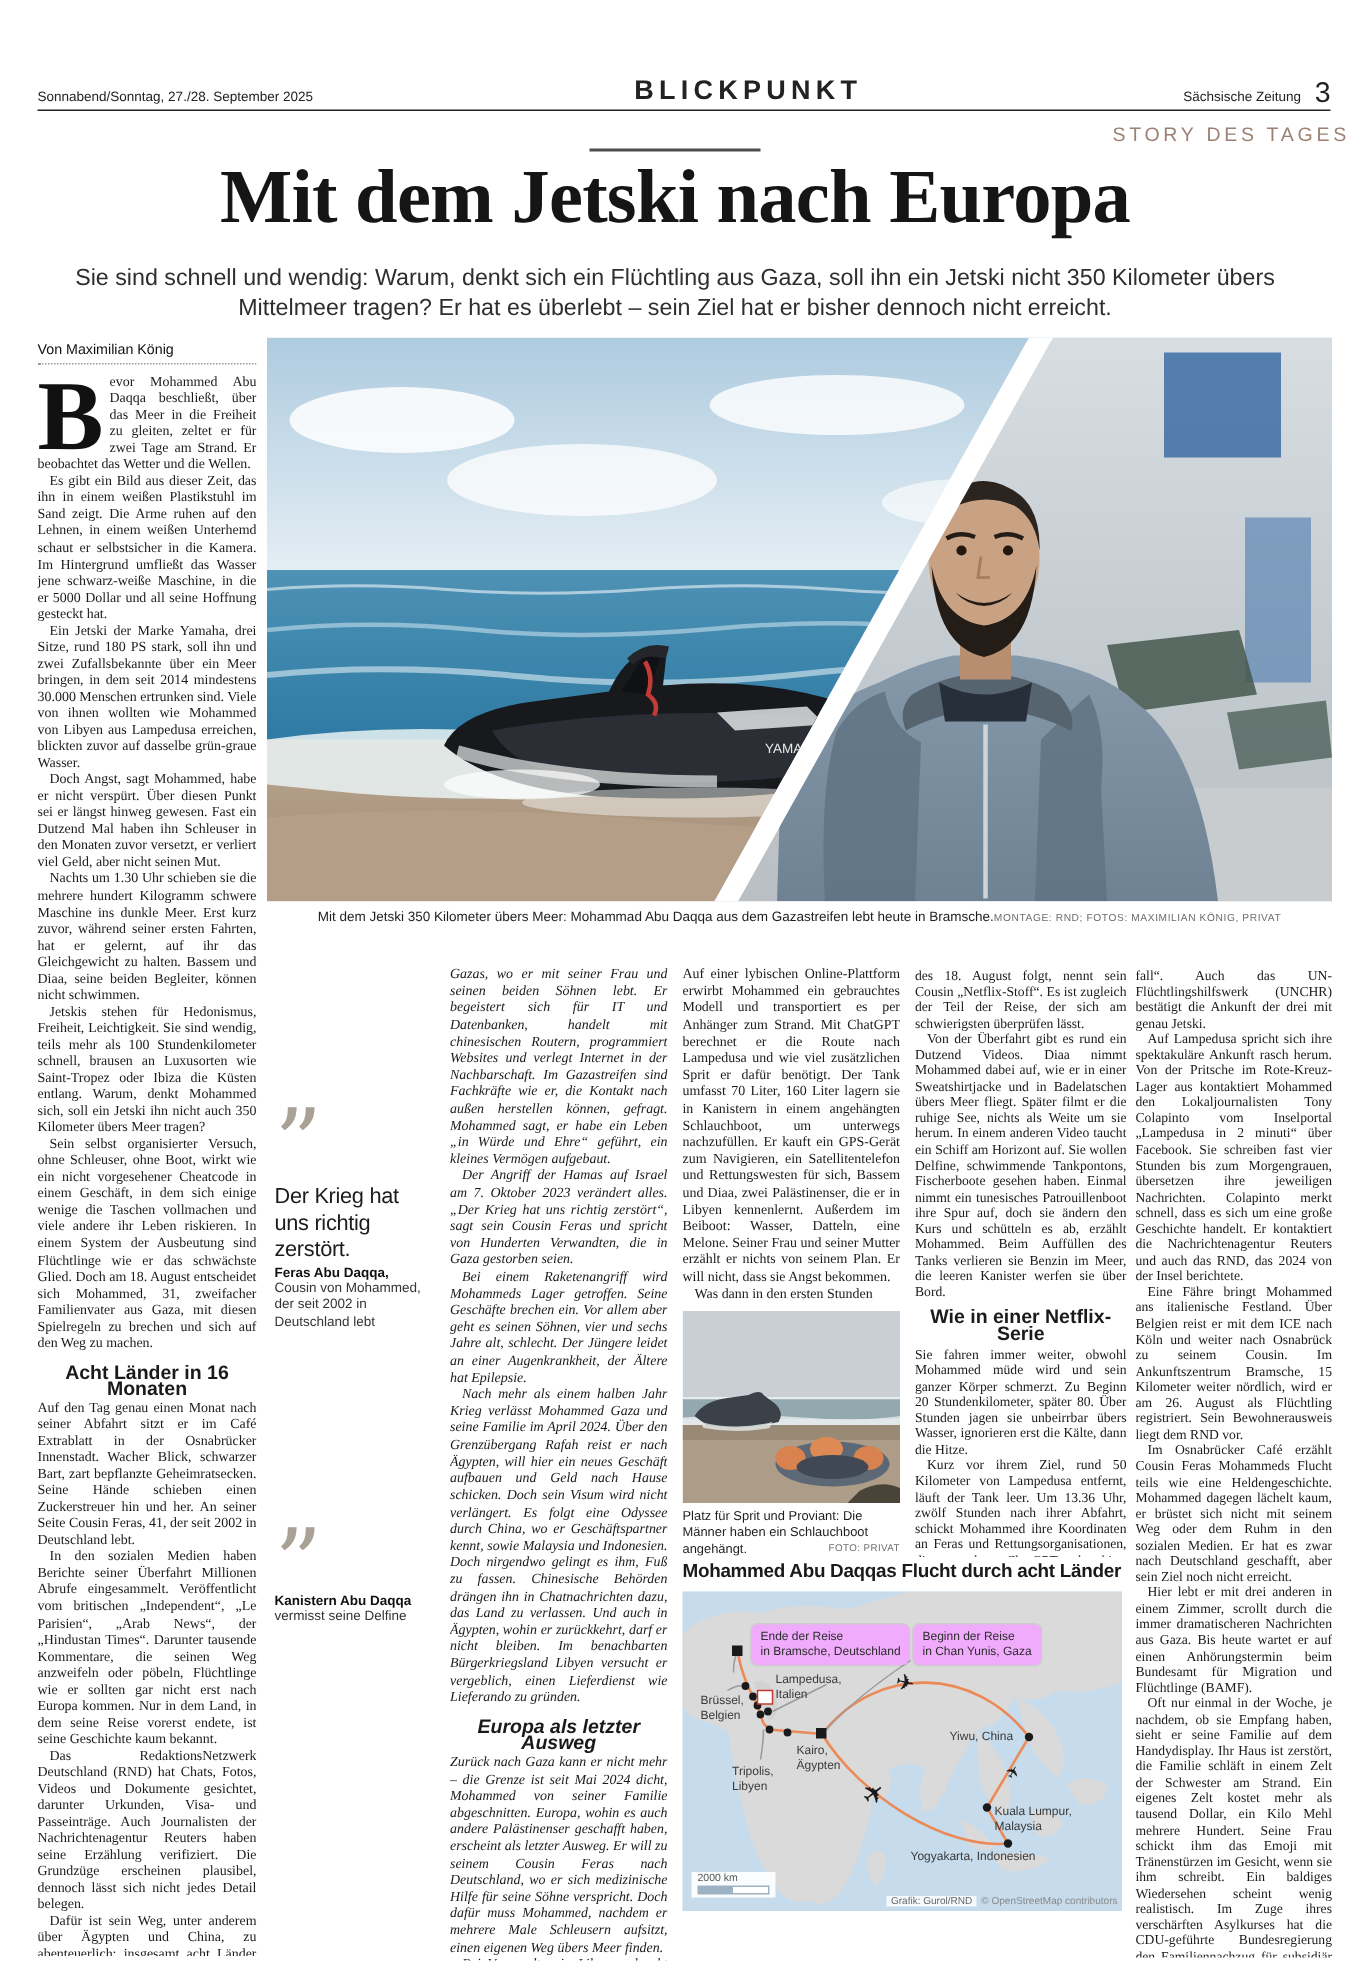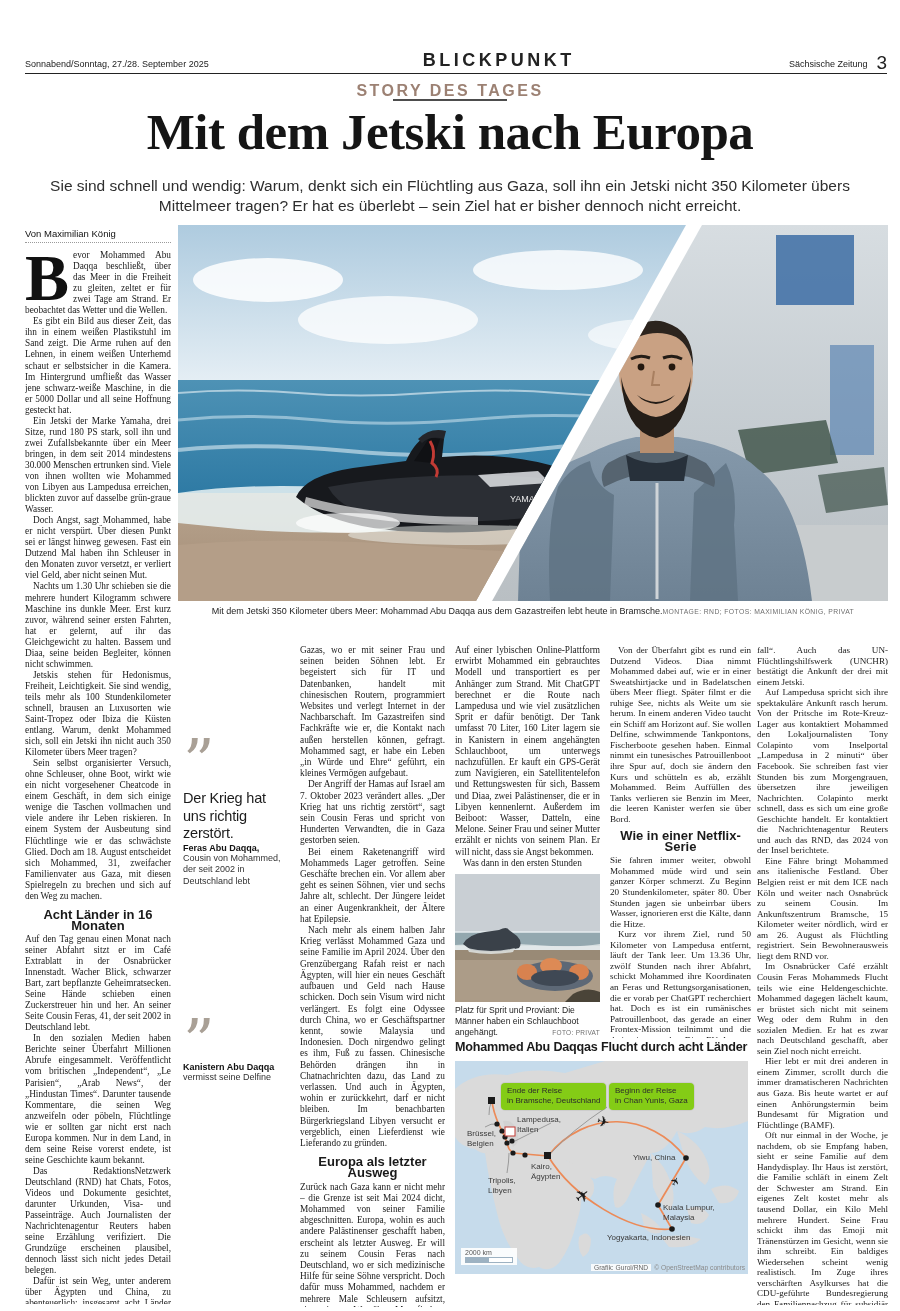--- a/index.html
+++ b/index.html
@@ -6,36 +6,36 @@
   body{width:900px;height:1311px;position:relative;background:#fff;color:#1a1a1a;
        font-family:"Liberation Sans",sans-serif;overflow:hidden;}
   
   .masthead{position:absolute;left:25px;right:13px;top:46px;height:27px;
             border-bottom:1.2px solid #222;display:flex;align-items:flex-end;justify-content:space-between;}
   .mh-date,.mh-paper{font-size:9px;color:#222;padding-bottom:4px;}
   .mh-section{font-size:18px;letter-spacing:3.5px;font-weight:600;color:#222;padding-bottom:2px;}
   .mh-right{display:flex;align-items:flex-end;gap:9px;padding-bottom:0;}
   .mh-page{font-size:19px;font-weight:400;color:#222;line-height:1;padding-bottom:1px;}
   
-  .kicker{position:absolute;left:0;top:82px;width:100%;text-align:center;
-          font-size:16px;font-weight:bold;letter-spacing:2.5px;color:#9c8173;}
+  .kicker{position:absolute;left:0;top:82px;width:100%;text-align:right;
+          font-size:13px;font-weight:normal;letter-spacing:2.5px;color:#9c8173;}
   .kicker-rule{position:absolute;left:393px;top:99px;width:114px;height:2px;background:#4d4d4d;}
   .headline{position:absolute;left:0;top:103px;width:100%;text-align:center;
             font-family:"Liberation Serif",serif;font-weight:bold;font-size:51px;letter-spacing:-0.5px;color:#151515;}
   .standfirst{position:absolute;left:45px;top:176px;width:810px;text-align:center;
               font-size:15.5px;line-height:1.32;color:#2e2e2e;}
   
   .col{position:absolute;top:645px;font-family:"Liberation Serif",serif;
        font-size:9.3px;line-height:11.2px;text-align:justify;overflow:hidden;}
   .col p{margin:0 0 0 0;text-indent:8px;}
   .col p.noindent{text-indent:0;}
   .col h4{margin:7px 0 3px 0;text-align:center;font-family:"Liberation Sans",sans-serif;
           font-size:13px;font-weight:bold;text-indent:0;}
   #col1{left:25px;top:228px;width:146px;height:1076px;line-height:11.05px;}
-  #col2{left:300px;width:145px;height:662px;}
+  #col2{left:300px;width:145px;height:662px;font-style:italic;}
   #col3{left:455px;width:145px;height:392px;}
   #col4{left:610px;width:141px;height:393px;font-size:9.1px;line-height:10.55px;}
   #col5{left:757px;width:131px;height:660px;font-size:9.1px;line-height:10.55px;}
   .byline{font-family:"Liberation Sans",sans-serif;font-size:9.5px;color:#111;
           padding-bottom:3px;border-bottom:1.5px dotted #9a9a9a;margin-bottom:7px;}
   .dropcap{float:left;font-family:"Liberation Serif",serif;font-weight:bold;
            font-size:66px;line-height:52px;padding:2px 4px 0 0;color:#111;}
   
   .mainphoto{position:absolute;left:178px;top:225px;width:710px;height:376px;overflow:hidden;background:#dfe7ec;}
   .capt-row{position:absolute;left:178px;top:606px;width:710px;display:flex;justify-content:center;align-items:baseline;}
@@ -52,21 +52,21 @@
   .ifig{margin-top:5px;}
   .ifig svg{display:block;}
   .icapt{font-family:"Liberation Sans",sans-serif;font-size:8.6px;line-height:1.25;
          color:#1e1e1e;text-align:left;margin-top:3px;}
   .icredit{font-size:6.5px;color:#6e6e6e;float:right;letter-spacing:.3px;margin-top:2px;}
   
   .mapblock{position:absolute;left:455px;top:1040px;width:293px;}
   .map-title{font-size:12.6px;font-weight:bold;color:#1a1a1a;letter-spacing:-0.2px;}
   .map-box{position:relative;width:293px;height:213px;margin-top:7px;background:#c6dbeb;overflow:hidden;}
   .mlabel{position:absolute;font-size:8px;line-height:1.25;color:#3a3a3a;white-space:pre-line;}
-  .callout{position:absolute;background:#84cc16;border-radius:4px;padding:3px 6px;
+  .callout{position:absolute;background:#f0abfc;border-radius:4px;padding:3px 6px;
            font-size:8px;line-height:1.3;color:#2c2c2c;box-shadow:0 0 0 1px rgba(0,0,0,.06);white-space:pre-line;}
   .plane{position:absolute;color:#1a1a1a;font-size:15px;}
   .scalechip{position:absolute;left:6px;bottom:9px;background:rgba(255,255,255,.9);
              font-size:7px;color:#555;padding:1px 4px 2px 4px;}
   .scalebar{width:46px;height:4px;background:linear-gradient(to right,#9db2c2 50%,#fff 50%);border:1px solid #9db2c2;margin-top:1px;}
   .mapcredit{position:absolute;right:3px;bottom:3px;font-size:6.7px;color:#8a8a8a;}
   .mapcredit .gchip{background:rgba(255,255,255,.85);color:#666;padding:0 3px;margin-right:3px;}
 </style>
 </head>
 <body>
@@ -248,28 +248,29 @@
       <path d="M118,120 Q132,112 145,118 L145,128 L110,128 Z" fill="#4a4438"></path>
     </svg>
     <div class="icapt">
       <span>Platz für Sprit und Proviant: Die Männer haben ein Schlauchboot angehängt.</span>
       <span class="icredit">FOTO: PRIVAT</span>
     </div>
   </div>
 </div>
 
 <div class="col" id="col4">
+  <p class="noindent">des 18. August folgt, nennt sein Cousin „Netflix-Stoff“. Es ist zugleich der Teil der Reise, der sich am schwierigsten überprüfen lässt.</p>
   <p>Von der Überfahrt gibt es rund ein Dutzend Videos. Diaa nimmt Mohammed dabei auf, wie er in einer Sweatshirtjacke und in Badelatschen übers Meer fliegt. Später filmt er die ruhige See, nichts als Weite um sie herum. In einem anderen Video taucht ein Schiff am Horizont auf. Sie wollen Delfine, schwimmende Tankpontons, Fischerboote gesehen haben. Einmal nimmt ein tunesisches Patrouillenboot ihre Spur auf, doch sie ändern den Kurs und schütteln es ab, erzählt Mohammed. Beim Auffüllen des Tanks verlieren sie Benzin im Meer, die leeren Kanister werfen sie über Bord.</p>
   <h4>Wie in einer Netflix-Serie</h4>
   <p class="noindent">Sie fahren immer weiter, obwohl Mohammed müde wird und sein ganzer Körper schmerzt. Zu Beginn 20 Stundenkilometer, später 80. Über Stunden jagen sie unbeirrbar übers Wasser, ignorieren erst die Kälte, dann die Hitze.</p>
   <p>Kurz vor ihrem Ziel, rund 50 Kilometer von Lampedusa entfernt, läuft der Tank leer. Um 13.36 Uhr, zwölf Stunden nach ihrer Abfahrt, schickt Mohammed ihre Koordinaten an Feras und Rettungsorganisationen, die er vorab per ChatGPT recherchiert hat. Doch es ist ein rumänisches Patrouillenboot, das gerade an einer Frontex-Mission teilnimmt und die drei einsammelt. Die EU-Agentur spricht von einem „unüblichen Vor-</p>
 </div>
 
 <div class="col" id="col5">
-  <p class="noindent">fall“. Auch das UN-Flüchtlingshilfswerk (UNCHR) bestätigt die Ankunft der drei mit einem Jetski.</p>
+  <p class="noindent">fall“. Auch das UN-Flüchtlingshilfswerk (UNCHR) bestätigt die Ankunft der drei mit genau Jetski.</p>
   <p>Auf Lampedusa spricht sich ihre spektakuläre Ankunft rasch herum. Von der Pritsche im Rote-Kreuz-Lager aus kontaktiert Mohammed den Lokaljournalisten Tony Colapinto vom Inselportal „Lampedusa in 2 minuti“ über Facebook. Sie schreiben fast vier Stunden bis zum Morgengrauen, übersetzen ihre jeweiligen Nachrichten. Colapinto merkt schnell, dass es sich um eine große Geschichte handelt. Er kontaktiert die Nachrichtenagentur Reuters und auch das RND, das 2024 von der Insel berichtete.</p>
   <p>Eine Fähre bringt Mohammed ans italienische Festland. Über Belgien reist er mit dem ICE nach Köln und weiter nach Osnabrück zu seinem Cousin. Im Ankunftszentrum Bramsche, 15 Kilometer weiter nördlich, wird er am 26. August als Flüchtling registriert. Sein Bewohnerausweis liegt dem RND vor.</p>
   <p>Im Osnabrücker Café erzählt Cousin Feras Mohammeds Flucht teils wie eine Heldengeschichte. Mohammed dagegen lächelt kaum, er brüstet sich nicht mit seinem Weg oder dem Ruhm in den sozialen Medien. Er hat es zwar nach Deutschland geschafft, aber sein Ziel noch nicht erreicht.</p>
   <p>Hier lebt er mit drei anderen in einem Zimmer, scrollt durch die immer dramatischeren Nachrichten aus Gaza. Bis heute wartet er auf einen Anhörungstermin beim Bundesamt für Migration und Flüchtlinge (BAMF).</p>
   <p>Oft nur einmal in der Woche, je nachdem, ob sie Empfang haben, sieht er seine Familie auf dem Handydisplay. Ihr Haus ist zerstört, die Familie schläft in einem Zelt der Schwester am Strand. Ein eigenes Zelt kostet mehr als tausend Dollar, ein Kilo Mehl mehrere Hundert. Seine Frau schickt ihm das Emoji mit Tränenstürzen im Gesicht, wenn sie ihm schreibt. Ein baldiges Wiedersehen scheint wenig realistisch. Im Zuge ihres verschärften Asylkurses hat die CDU-geführte Bundesregierung den Familiennachzug für subsidiär Schutzbedürftige ausgesetzt. Mohammeds Überfahrt hilft ihm zwar dabei, sein Schicksal bekannt zu machen, doch Hunderttausende von Likes bringen seine Familie nicht näher zu ihm. Wenn er morgens aufwacht, weiß er nicht, ob sie noch leben. Wenn er sie nicht aus Gaza herausbekomme, sagt Mohammed, sei alles umsonst gewesen.</p>
 </div>
 
 <div class="mapblock">
   <div class="map-title">Mohammed Abu Daqqas Flucht durch acht Länder</div>
   <div class="map-box">

